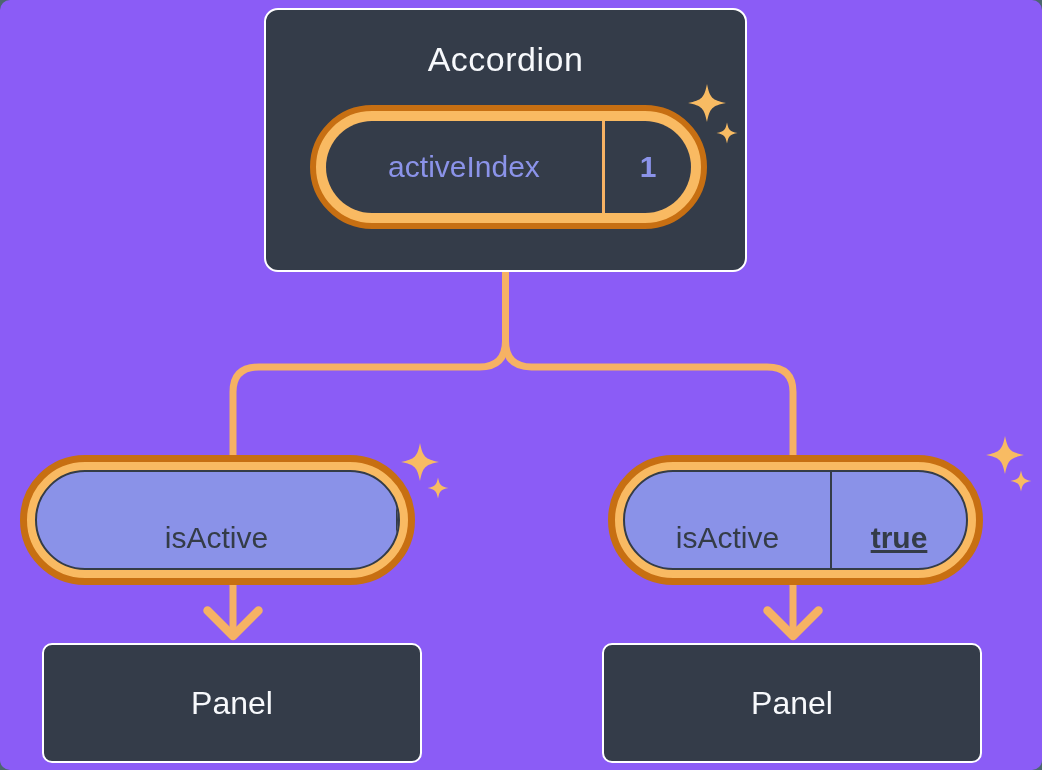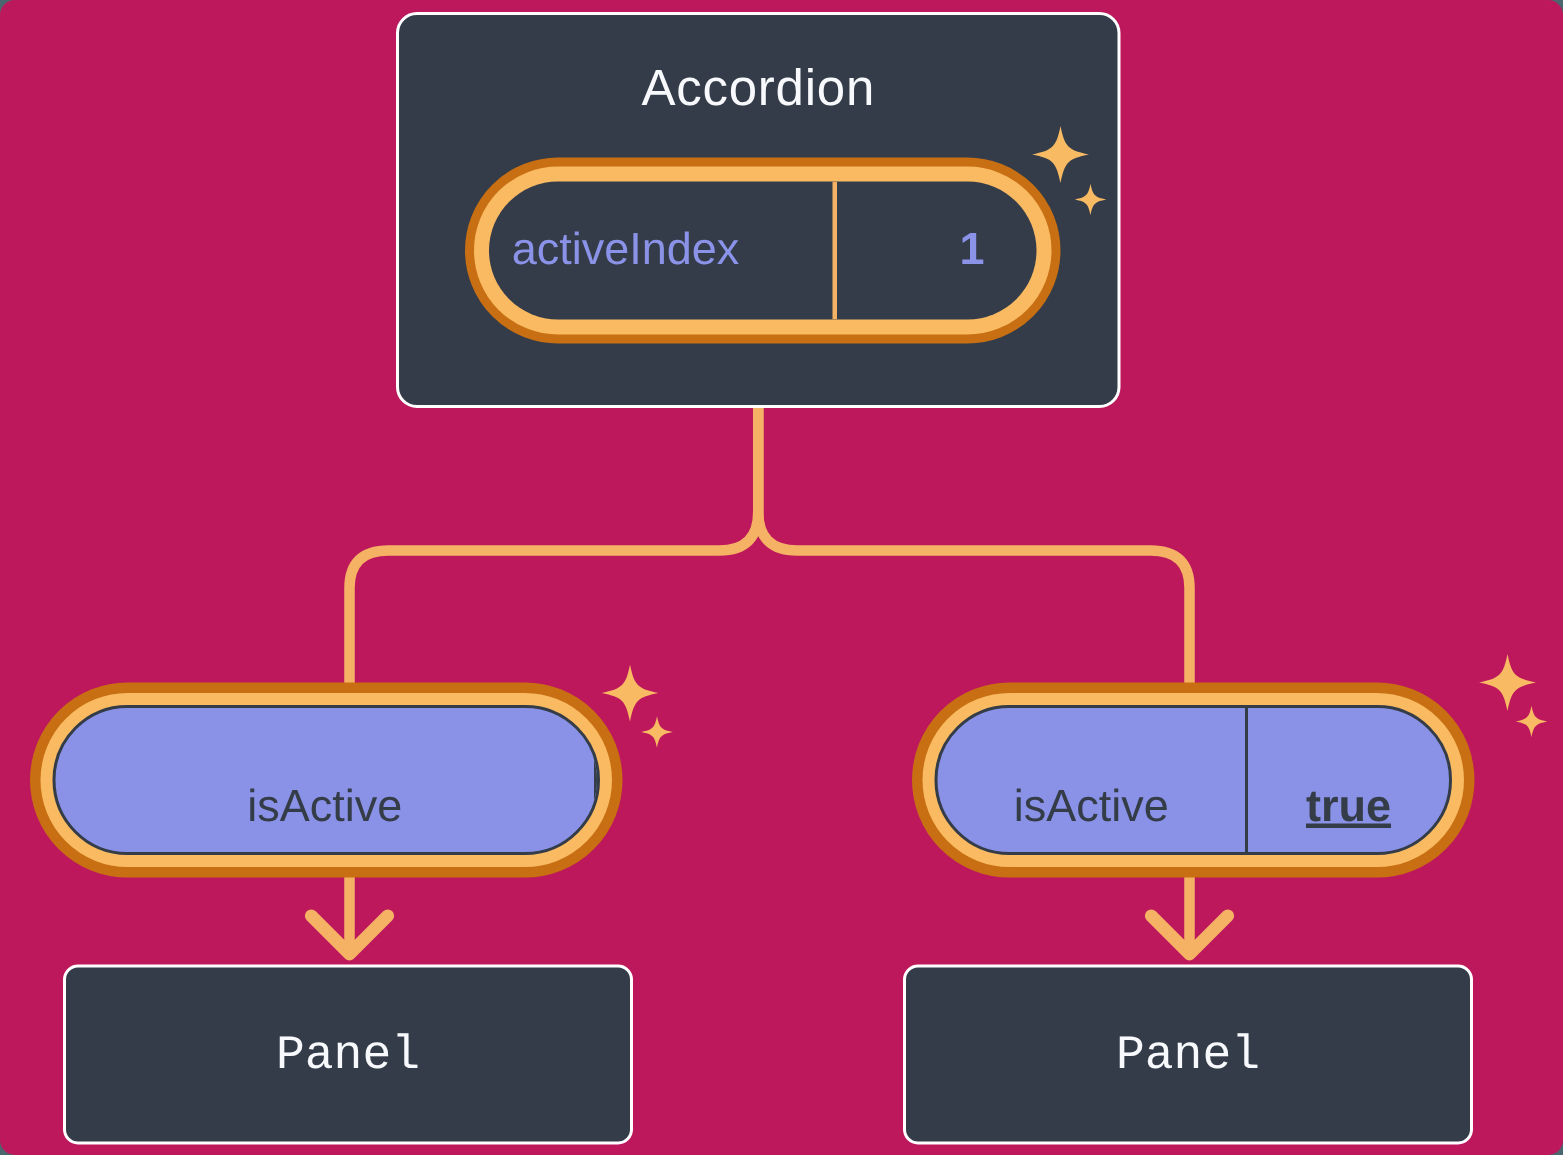--- a/index.html
+++ b/index.html
@@ -3,21 +3,21 @@
 <meta charset="utf-8">
 <style>
   * { box-sizing: border-box; margin: 0; padding: 0; }
   html, body { background: #4C666F; }
   body { font-family: "Liberation Sans", sans-serif; }
 
   .canvas {
     position: relative;
     width: 1042px;
     height: 770px;
-    background: #be185d;
+    background: #8b5cf6;
     border-radius: 10px;
     overflow: hidden;
   }
 
   svg.overlay {
     position: absolute;
     left: 0; top: 0;
     width: 1042px; height: 770px;
     pointer-events: none;
   }
@@ -56,21 +56,20 @@
   }
   .pill-inner {
     width: 100%; height: 100%;
     border-radius: 999px;
     overflow: hidden;
     display: flex;
     align-items: stretch;
   }
   .pill-inner.state {
     background: #343C49;
-    gap: 47px;
   }
   .pill-inner.prop {
     background: #8A92E8;
     border: 2px solid #343C47;
   }
   .pill-cell {
     display: flex;
     align-items: center;
     justify-content: center;
     font-size: 30px;
@@ -99,21 +98,20 @@
     top: 643px;
     width: 380px; height: 120px;
     background: #343C49;
     border: 2px solid #FFFFFF;
     border-radius: 10px;
     display: flex;
     align-items: center;
     justify-content: center;
     color: #F7F9FC;
     font-size: 32px;
-    font-family: Liberation Mono, monospace;
   }
   .panel-left  { left: 42px; }
   .panel-right { left: 602px; }
 
   
   .sparkles { position: absolute; pointer-events: none; }
   .sparkles-top   { left: 686px; top: 80px;  width: 70px; height: 76px; }
   .sparkles-left  { left: 398px; top: 440px; width: 70px; height: 70px; }
   .sparkles-right { left: 983px; top: 433px; width: 70px; height: 70px; }
 </style>

